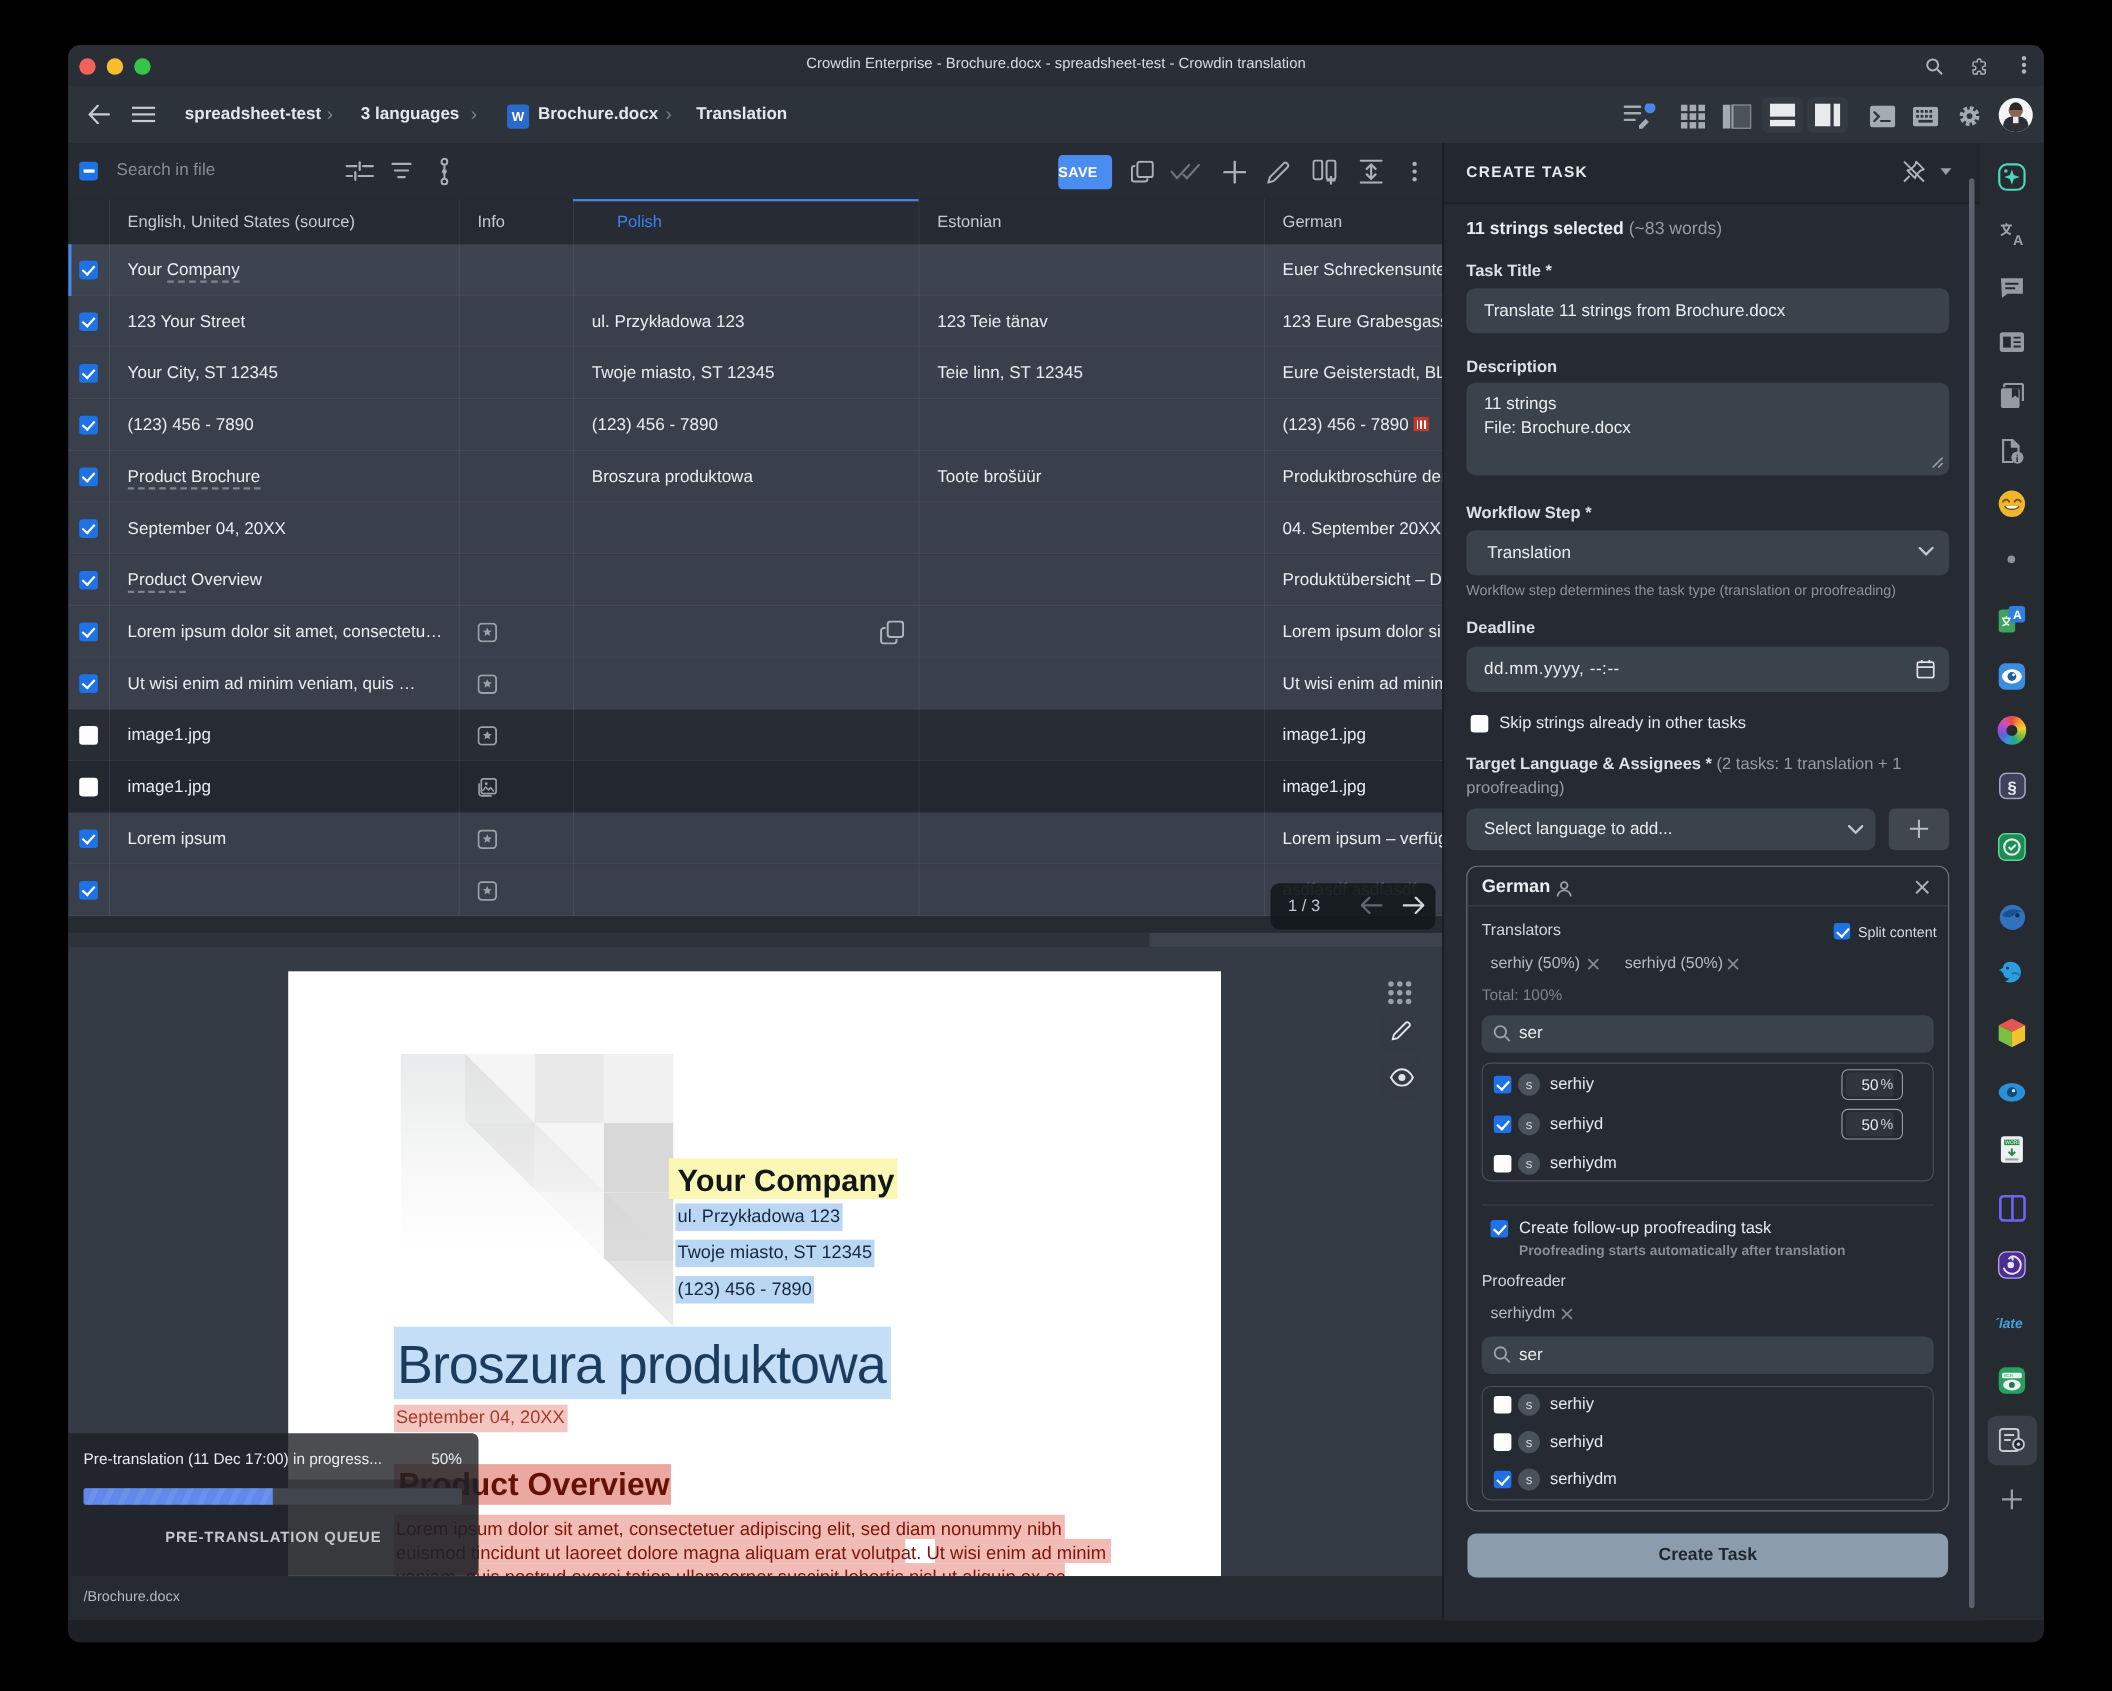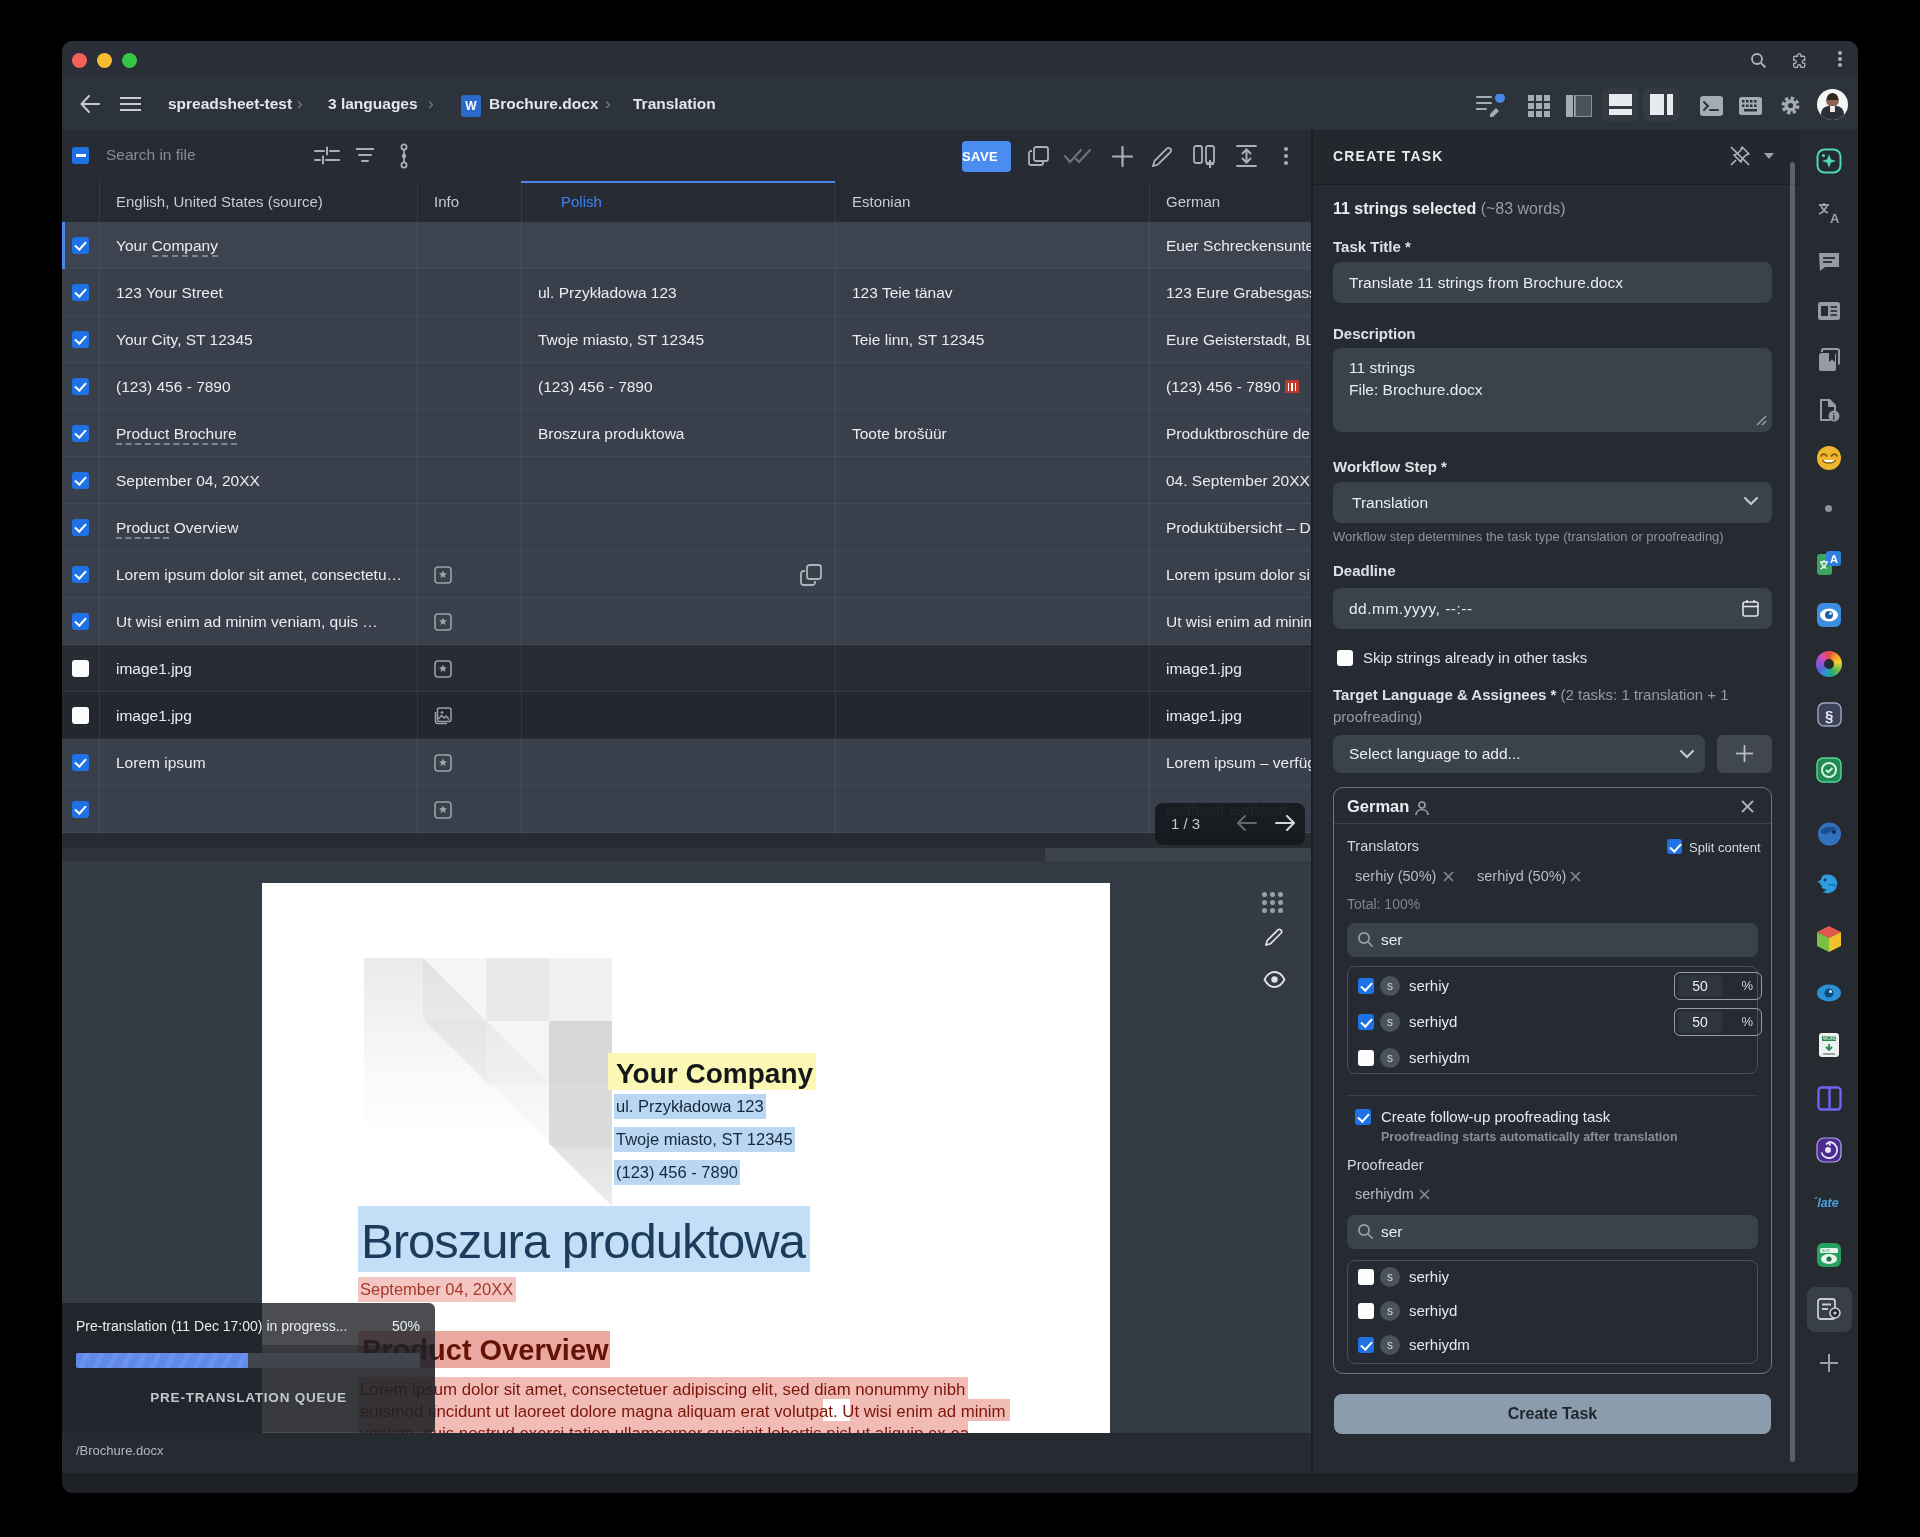--- a/index.html
+++ b/index.html
@@ -14,31 +14,32 @@
 .hl{position:absolute;font-size:15px;color:#c6cbd1;line-height:41px;white-space:nowrap}
 .du{border-bottom:2px dashed #7e858f;padding-bottom:1px}
 .vline{position:absolute;width:1px;background:rgba(255,255,255,.07)}
 .lbl{position:absolute;font-size:15px;font-weight:bold;color:#dde1e6;white-space:nowrap}
 .inp{position:absolute;background:#3a424c;border-radius:8px}
 .itx{position:absolute;font-size:15.5px;color:#e9edf0;white-space:nowrap}
 .gry{position:absolute;font-size:13px;color:#8d949c;white-space:nowrap}
 .tag{position:absolute;font-size:14.5px;color:#b6bcc4;white-space:nowrap}
 .tx{position:absolute;white-space:nowrap}
 .av{position:absolute;width:20px;height:20px;border-radius:50%;background:#4a525c;color:#d7dbe0;font-size:12px;text-align:center;line-height:20px}
-.pct{position:absolute;width:88px;height:28px;border:1px solid #979da5;border-radius:6px}
+.pct{position:absolute;width:56px;height:28px;border:1px solid #979da5;border-radius:6px}
 .pin{position:absolute;width:44px;height:22px;left:3px;top:2px;background:#2f353d;border-radius:4px;color:#e9edf0;font-size:14px;text-align:center;line-height:22px}
 .psym{position:absolute;right:8px;top:0;line-height:26px;font-size:13px;color:#cdd2d8}
 </style></head><body>
 <div id="win">
     <div id="pg">
 
 <div class="a" style="left:62px;top:41px;width:1796px;height:37px;background:#2a2f37"></div>
 <div class="a" style="left:72px;top:53px;width:15px;height:15px;border-radius:50%;background:#f4605a"></div>
 <div class="a" style="left:97px;top:53px;width:15px;height:15px;border-radius:50%;background:#f8bd2f"></div>
 <div class="a" style="left:122px;top:53px;width:15px;height:15px;border-radius:50%;background:#35c648"></div>
+<div class="a" style="left:62px;top:50px;width:1796px;text-align:center;font-size:13.5px;color:#d9dde1">Crowdin Enterprise - Brochure.docx - spreadsheet-test - Crowdin translation</div>
 <svg class="a" style="left:1750px;top:52px" width="17" height="17" viewBox="0 0 17 17">
         <circle cx="7" cy="7" r="5" fill="none" stroke="#aeb3b9" stroke-width="1.8"></circle>
         <line x1="11" y1="11" x2="15.5" y2="15.5" stroke="#aeb3b9" stroke-width="1.8"></line>
       </svg>
 <svg class="a" style="left:1792px;top:52px" width="17" height="17" viewBox="0 0 20 20">
         <path d="M8.5 2a2 2 0 0 1 2 2v1h3a1.5 1.5 0 0 1 1.5 1.5v3h-1a2 2 0 1 0 0 4h1v3a1.5 1.5 0 0 1-1.5 1.5h-3v-1a2 2 0 1 0-4 0v1h-3A1.5 1.5 0 0 1 2 16.5v-3h1a2 2 0 1 0 0-4H2v-3A1.5 1.5 0 0 1 3.5 5h3V4a2 2 0 0 1 2-2z" fill="none" stroke="#aeb3b9" stroke-width="1.5"></path>
       </svg>
 <div class="a" style="left:1838px;top:51px;width:4px;height:4px;border-radius:50%;background:#aeb3b9;box-shadow:0 6px 0 #aeb3b9,0 12px 0 #aeb3b9"></div>
 
 <div class="a" style="left:62px;top:78px;width:1796px;height:52px;background:#2d333b"></div>

